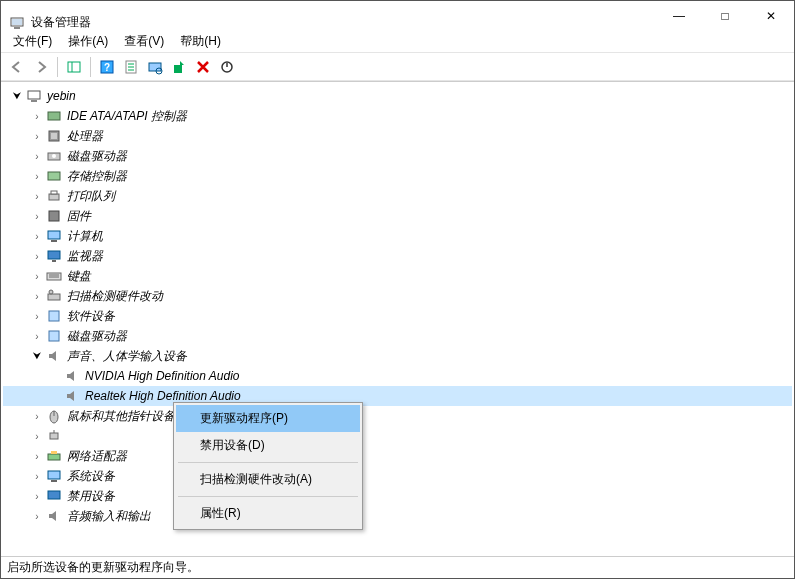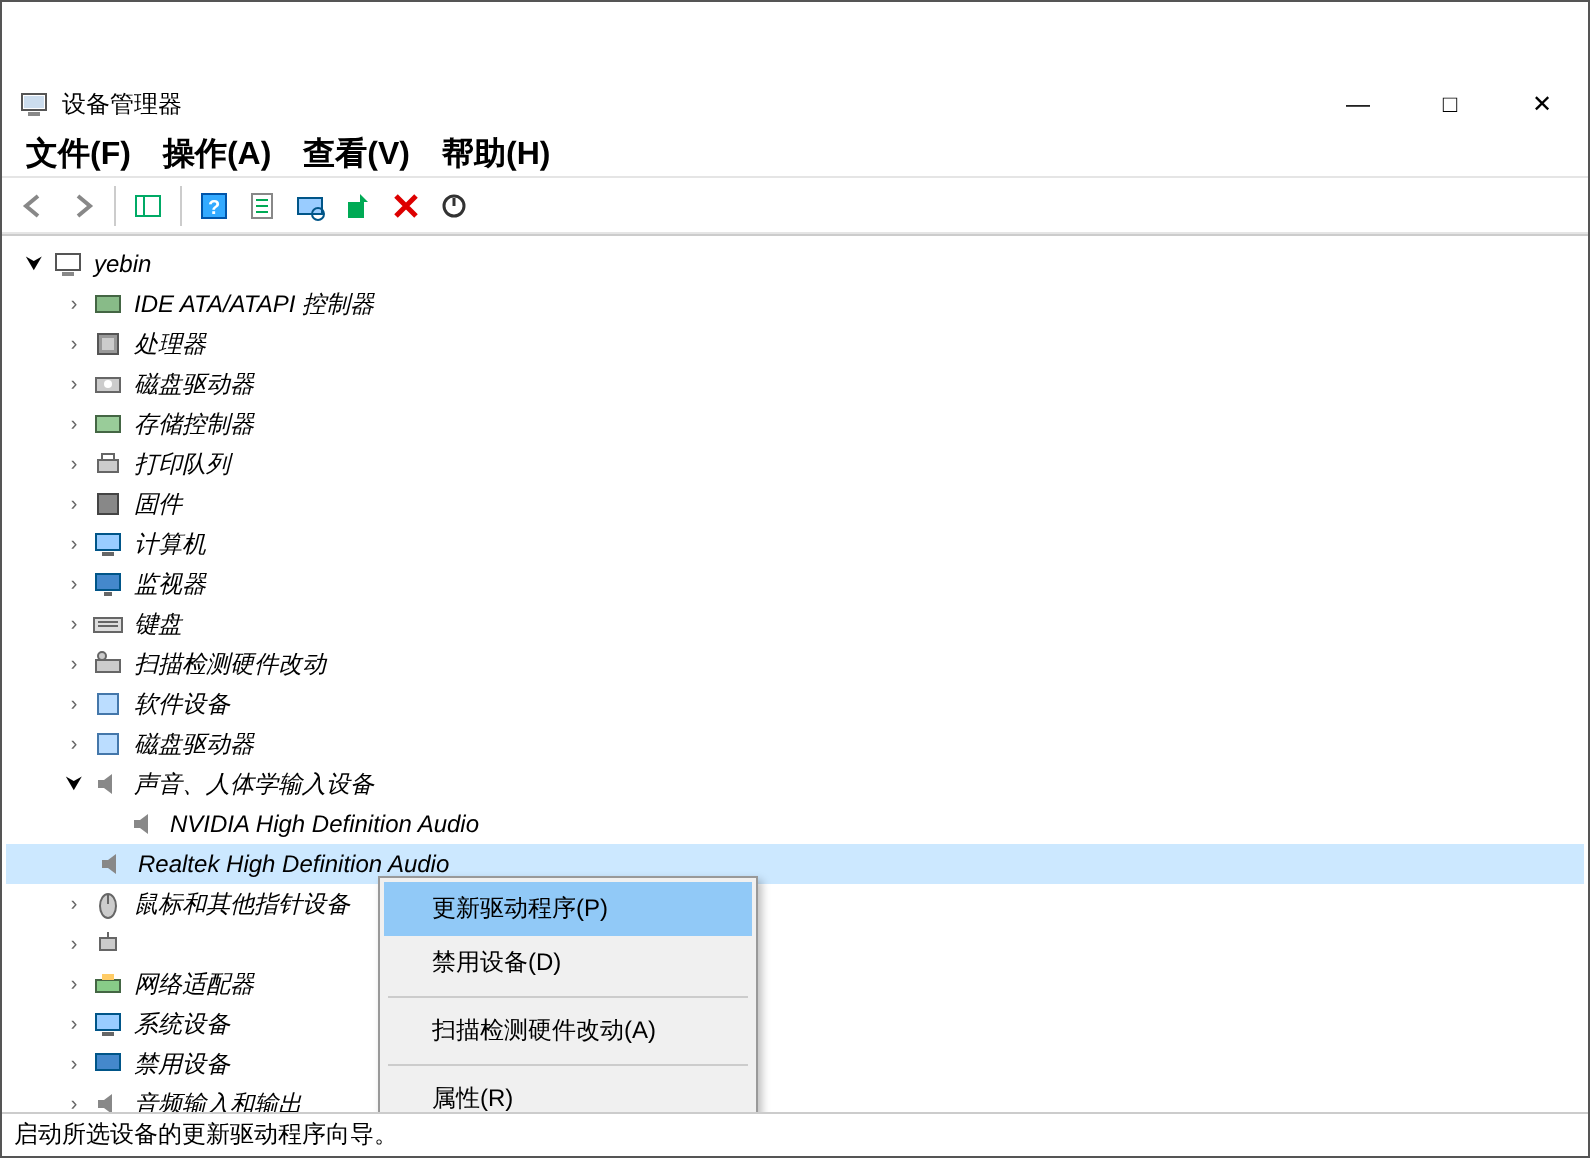--- a/index.html
+++ b/index.html
@@ -1,24 +1,24 @@
 <!DOCTYPE html>
 <html><head>
 <meta charset="utf-8">
 <style>
 * { margin: 0; padding: 0; box-sizing: border-box; }
 body { font-family: "Microsoft YaHei", "Segoe UI", sans-serif; font-size: 12px; background: #fff; user-select: none; }
 .window { width: 795px; height: 579px; border: 1px solid #555; display: flex; flex-direction: column; background: #fff; }
-.titlebar { height: 30px; display: flex; align-items: center; padding: 0 0 0 8px; margin-top: 36px; }
+.titlebar { height: 30px; display: flex; align-items: flex-end; padding: 0 0 0 8px; }
 .title-icon { width: 16px; height: 16px; margin-right: 6px; display:flex; align-items:center; justify-content:center; }
 .title-text { flex: 1; font-size: 12px; }
 .win-controls { display: flex; }
 .win-btn { width: 46px; height: 30px; display: flex; align-items: center; justify-content: center; font-size: 12px; }
 .menubar { height: 22px; display: flex; align-items: center; padding: 0 4px; border-bottom: 1px solid #e5e5e5; }
-.menu-item { padding: 2px 8px; font-size: 16px; font-weight: bold; }
+.menu-item { padding: 2px 8px; font-size: 12px; }
 .toolbar { height: 28px; display: flex; align-items: center; padding: 0 4px; gap: 0px; border-bottom: 1px solid #e5e5e5; }
 .tb-sep { width:1px; height:20px; background:#ccc; margin:0 4px; }
 .tb-btn { width: 24px; height: 24px; display: flex; align-items: center; justify-content: center; border: 1px solid transparent; }
 .tree-area { flex: 1; overflow: auto; padding: 4px 2px; position: relative; border-top: 1px solid #ccc; }
 .tree-row { display: flex; align-items: center; height: 20px; white-space: nowrap; }
 .tree-row.selected { background: #cce8ff; }
 .arrow { width: 16px; text-align: center; color: #666; font-size: 10px; cursor: pointer; }
 .arrow.open { color: #000; }
 .node-icon { width: 18px; height: 16px; display:flex; align-items:center; justify-content:center; margin-right: 2px; }
 .node-label { padding: 1px 2px; font-style: italic; }
@@ -267,21 +267,21 @@
 
     <div class="tree-row" style="padding-left:60px">
         <span class="node-icon">
           <svg width="16" height="16">
             <path d="M3 6 L6 6 L10 3 L10 13 L6 10 L3 10 Z" fill="#888"></path>
           </svg>
         </span>
         <span class="node-label">NVIDIA High Definition Audio</span>
       </div>
 
-    <div class="tree-row selected" style="padding-left:44px">
+    <div class="tree-row selected" style="padding-left:60px">
         <span class="node-icon">
           <svg width="16" height="16">
             <path d="M3 6 L6 6 L10 3 L10 13 L6 10 L3 10 Z" fill="#888"></path>
           </svg>
         </span>
         <span class="node-label">Realtek High Definition Audio</span>
       </div>
 
     <div class="tree-row" style="padding-left:26px">
         <span class="arrow">›</span>
@@ -339,21 +339,21 @@
     <div class="tree-row" style="padding-left:26px">
         <span class="arrow">›</span>
         <span class="node-icon">
           <svg width="16" height="16">
             <path d="M3 6 L6 6 L10 3 L10 13 L6 10 L3 10 Z" fill="#888"></path>
           </svg>
         </span>
         <span class="node-label">音频输入和输出</span>
       </div>
 
-    <div class="context-menu" style="left:188px; top:320px">
+    <div class="context-menu" style="left:172px; top:320px">
       <div class="cm-item highlight">更新驱动程序(P)</div>
       <div class="cm-item">禁用设备(D)</div>
       <div class="cm-sep"></div>
       <div class="cm-item">扫描检测硬件改动(A)</div>
       <div class="cm-sep"></div>
       <div class="cm-item">属性(R)</div>
     </div>
   </div>
 
   <div class="statusbar">

